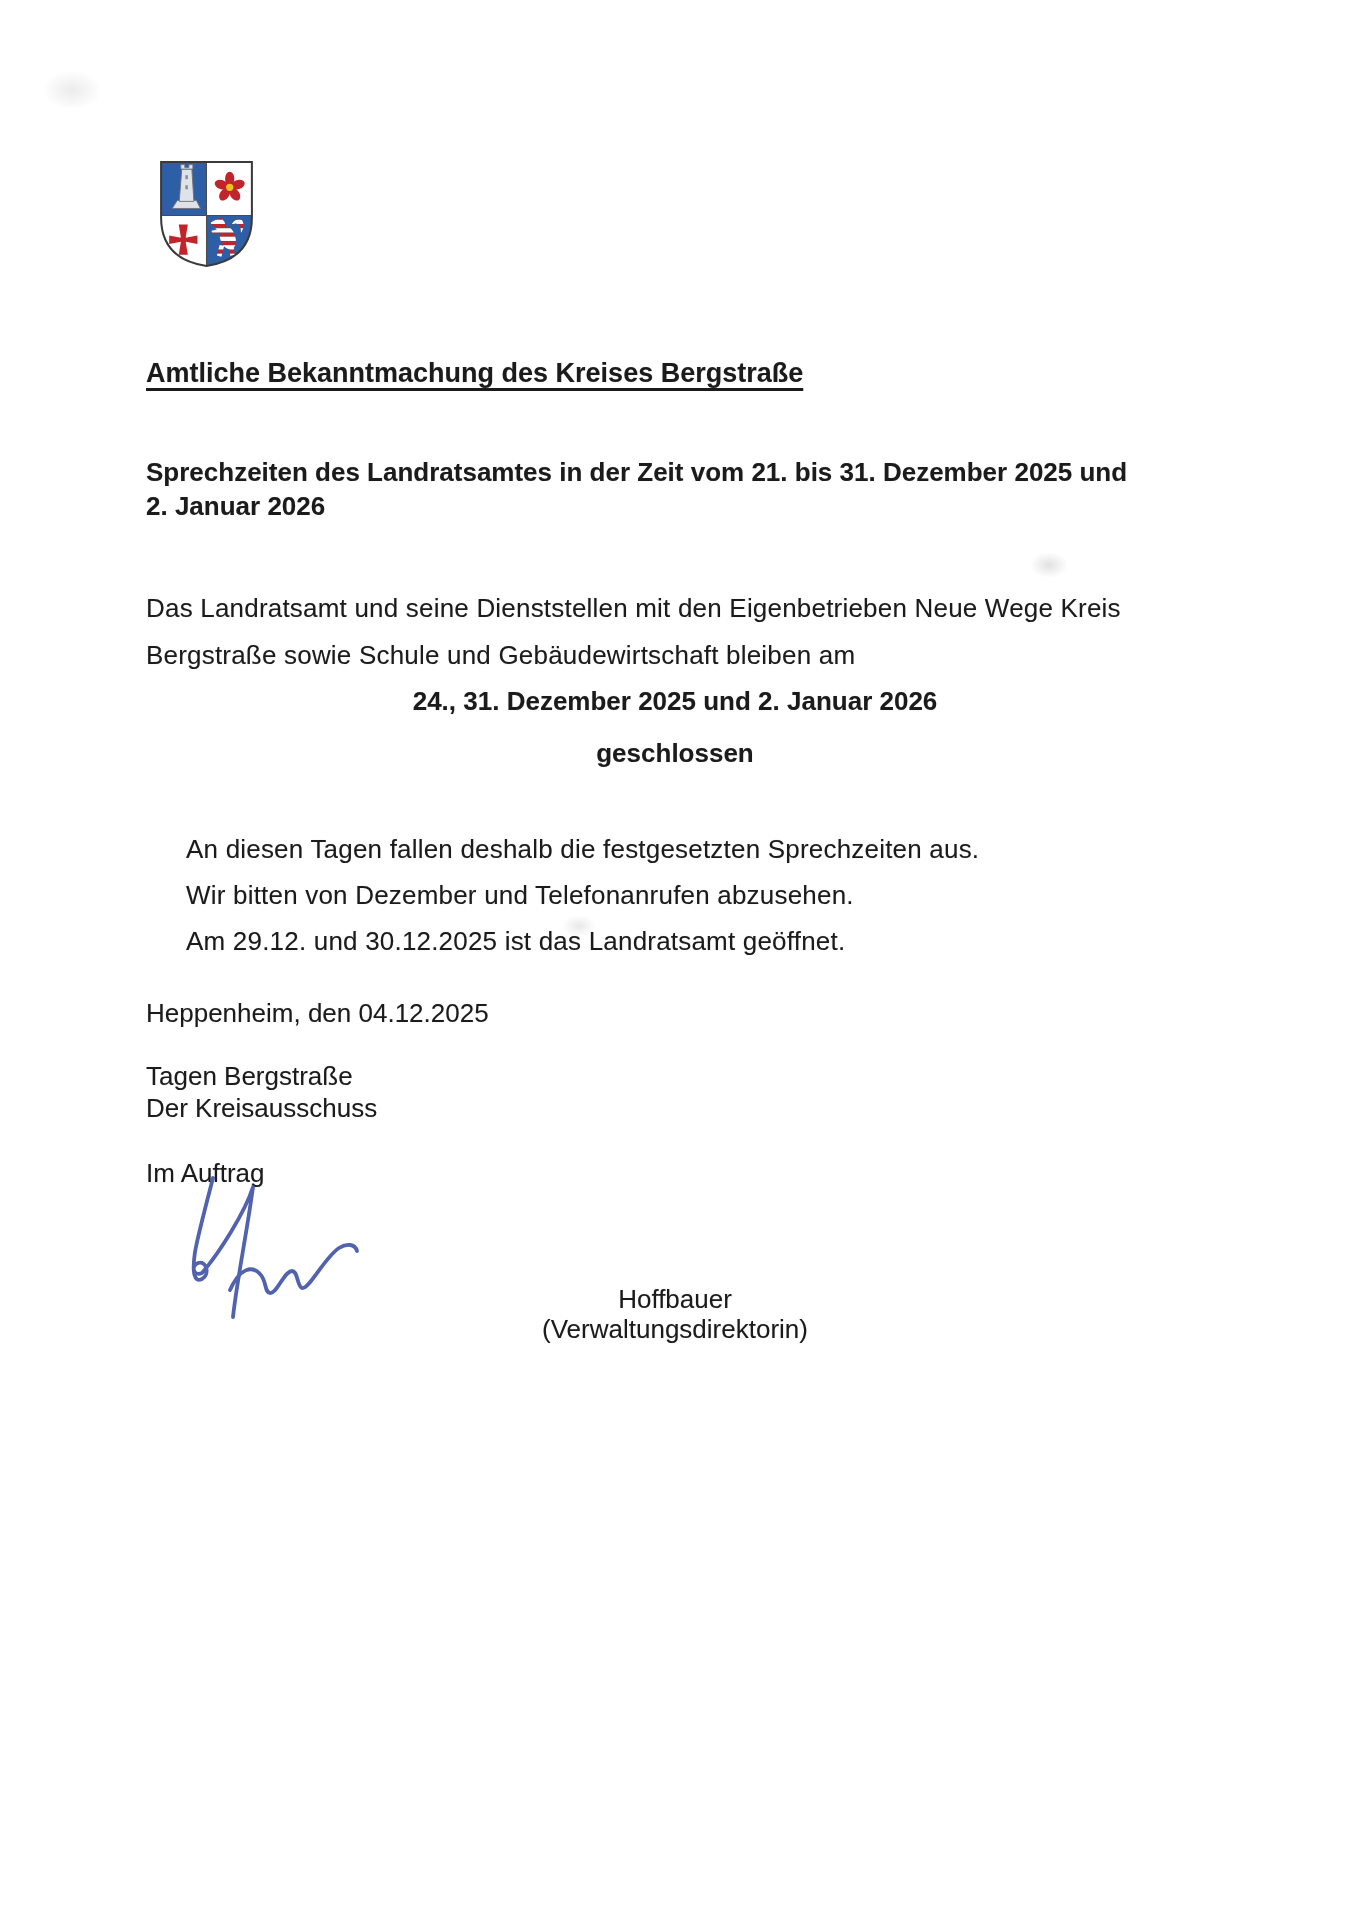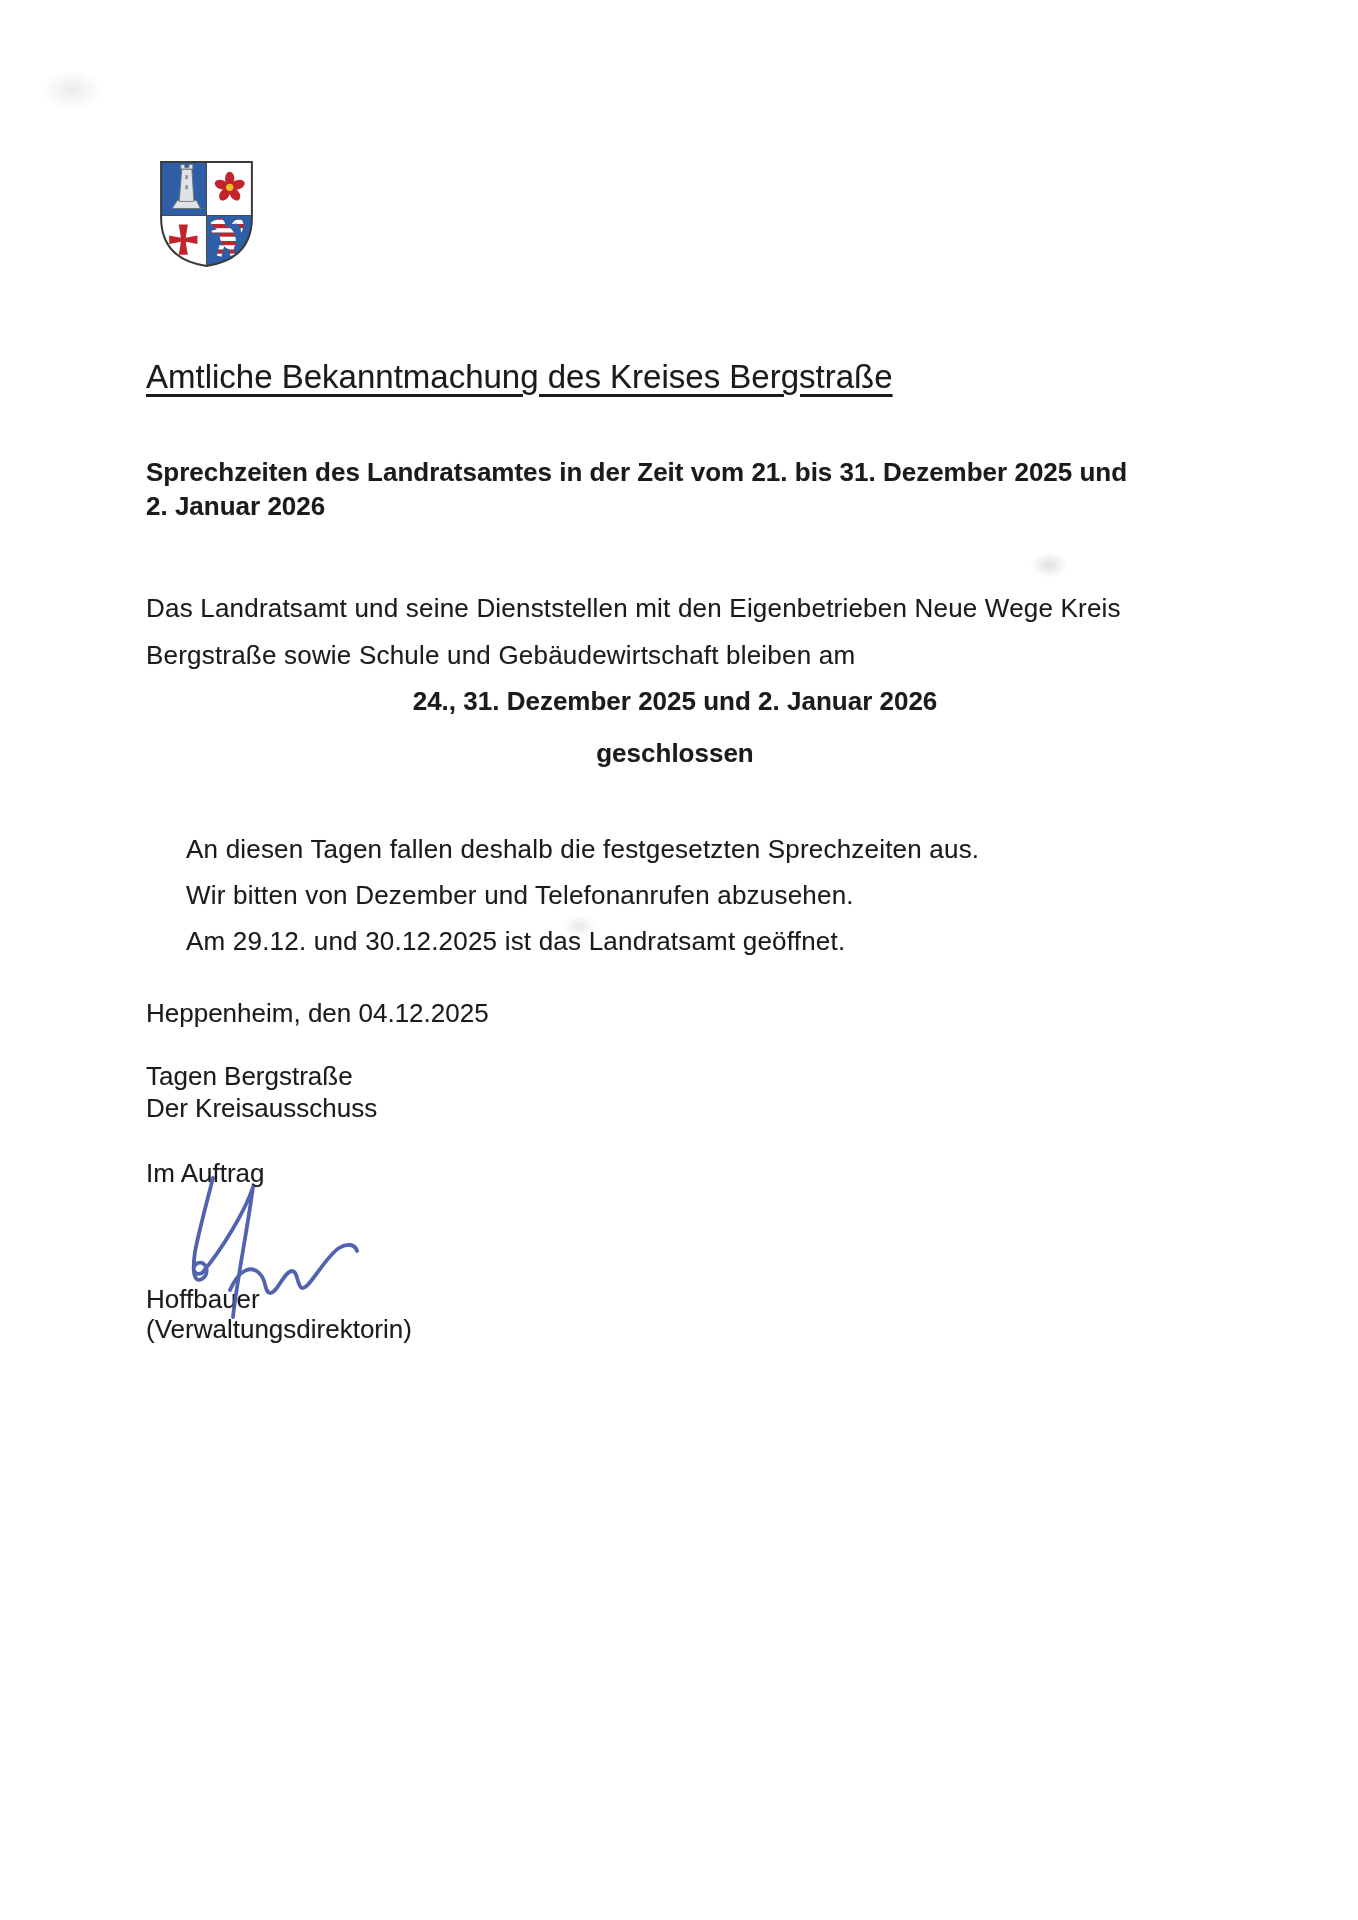--- a/index.html
+++ b/index.html
@@ -9,40 +9,40 @@
     height: 1920px;
     background: #ffffff;
     font-family: "Liberation Sans", "DejaVu Sans", sans-serif;
     color: #1b1b1b;
     overflow: hidden;
     text-shadow: 0 0 1px rgba(0,0,0,0.22);
   }
   .abs { position: absolute; left: 146px; width: 1058px; }
   .heading {
     top: 358px;
-    font-size: 33px;
-    font-weight: normal;
+    font-size: 27px;
+    font-weight: bold;
     text-decoration: underline;
     text-decoration-thickness: 3px;
     text-underline-offset: 6px;
     white-space: nowrap;
   }
   .subtitle { top: 455px; font-size: 26px; font-weight: bold; line-height: 34px; }
   .subtitle div { white-space: nowrap; }
   .intro { top: 541px; font-size: 26px; line-height: 47px; letter-spacing: 0.2px; margin-top: 44px; }
   .intro div { white-space: nowrap; }
   .closure-dates { top: 686px; font-size: 26px; font-weight: bold; text-align: center; }
   .closure-status { top: 738px; font-size: 26px; font-weight: bold; text-align: center; }
   .notice { top: 826px; font-size: 26px; line-height: 46px; letter-spacing: 0.2px; margin-left: 40px; }
   .notice div { white-space: nowrap; }
   .notice .bold-line { font-weight: normal; }
   .dateline { top: 998px; font-size: 26px; }
   .issuer { top: 1060px; font-size: 26px; line-height: 32px; }
   .signoff { top: 1158px; font-size: 26px; }
-  .signatory { top: 1284px; font-size: 26px; line-height: 30px; }
+  .signatory { top: 1284px; font-size: 26px; line-height: 30px; text-align: center; }
   .crest-svg { position: absolute; left: 156px; top: 157px; width: 101px; height: 113px; }
   .signature-svg { position: absolute; left: 150px; top: 1140px; width: 260px; height: 200px; z-index: 3; }
   .smudge { position: absolute; border-radius: 50%; pointer-events: none; }
   .smudge-1 { left: 42px; top: 70px; width: 60px; height: 40px;
     background: radial-gradient(ellipse, rgba(190,190,190,0.30), rgba(255,255,255,0) 70%); }
   .smudge-2 { left: 1030px; top: 552px; width: 38px; height: 26px;
     background: radial-gradient(ellipse, rgba(170,170,170,0.35), rgba(255,255,255,0) 70%); }
   .smudge-3 { left: 562px; top: 915px; width: 34px; height: 22px;
     background: radial-gradient(ellipse, rgba(180,180,180,0.30), rgba(255,255,255,0) 70%); }
 </style>

